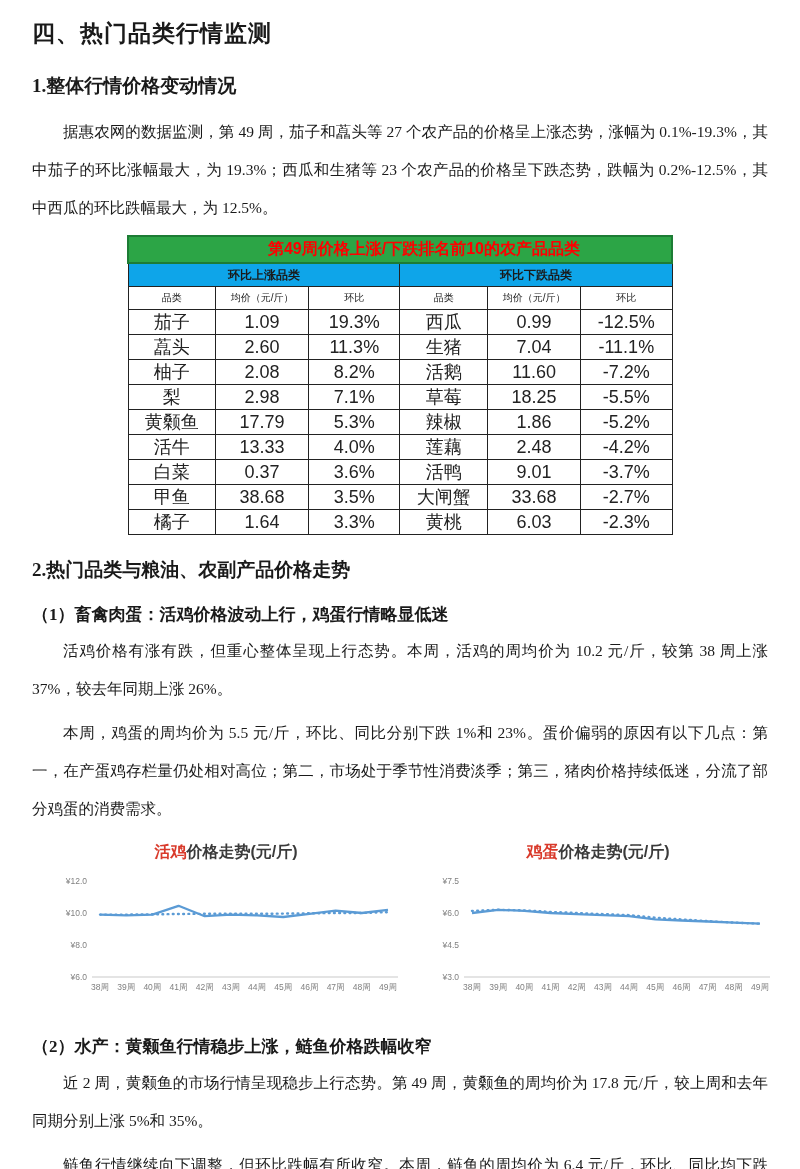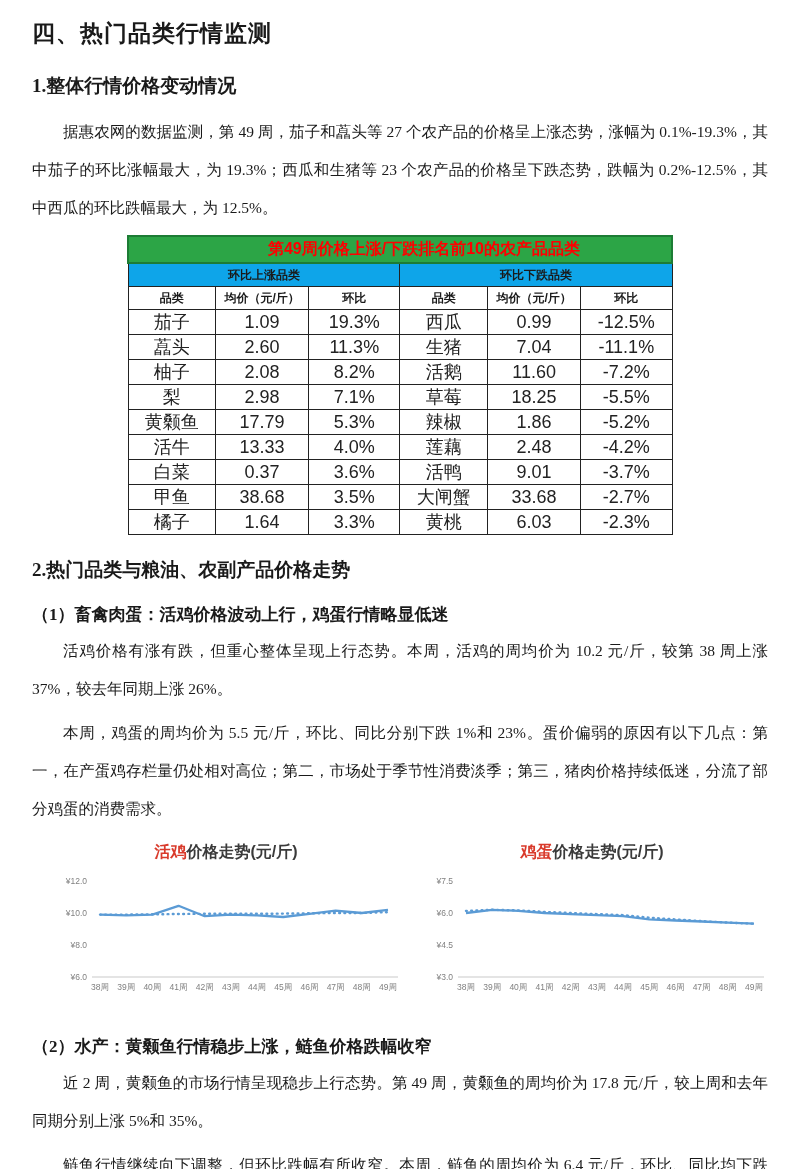--- a/index.html
+++ b/index.html
@@ -7,25 +7,25 @@
   .page{padding:14px 32px 0 32px;}
   h1{font-size:23px;margin:4px 0 24px 0;font-weight:bold;letter-spacing:1px;}
   h2{font-size:19px;margin:22px 0 14px 0;font-weight:bold;}
   h3{font-size:17px;margin:20px 0 6px 0;font-weight:bold;}
   p.body{font-size:15.5px;line-height:38px;margin:6px 0 2px 0;text-align:justify;text-indent:2em;}
   
   table.rank{border-collapse:collapse;margin:8px auto 4px auto;width:546px;font-family:"Liberation Sans","DejaVu Sans",sans-serif;}
   table.rank th,table.rank td{border:1px solid #222;text-align:center;padding:0;}
   table.rank .ttl{background:var(--green,#2CA546);color:var(--tblred,#FF0000);font-size:16px;font-weight:bold;height:25px;border:2px solid #1d7c35;padding-left:48px;}
   table.rank .grp th{font-size:12px;font-weight:bold;height:22px;background:#0ea5e9;margin-left:33px;}
-  table.rank .cols th{font-size:12px;font-weight:bold;height:22px;background:#fff;}
+  table.rank .cols th{font-size:10px;font-weight:normal;height:22px;background:#fff;}
   table.rank td{font-size:18px;height:21px;color:#222;}
   table.rank col.c1{width:16.1%}table.rank col.c2{width:17.1%}table.rank col.c3{width:16.8%}
   
-  .charts{display:flex;gap:14px;margin:10px 0 0 18px;align-items:flex-end;}
+  .charts{display:flex;gap:20px;margin:10px 0 0 18px;align-items:flex-end;}
   .chart{width:352px;font-family:"Liberation Sans","DejaVu Sans",sans-serif;}
   .ctitle{text-align:center;font-size:16px;font-weight:bold;color:#3a3a3a;margin:4px 0 2px 0;}
   .ctitle .red{color:var(--titlered,#d93a2b);}
   svg.linechart{display:block;}
   .axis{stroke:#c9c9c9;stroke-width:1;}
   .ytick,.xtick{fill:#808080;font-size:8.5px;}
   polyline.solid{fill:none;stroke:var(--linecolor,#5B9BD5);stroke-width:2.3;stroke-linejoin:round;}
   polyline.dotted{fill:none;stroke:var(--linecolor,#5B9BD5);stroke-width:2.4;stroke-linecap:round;stroke-dasharray:0.8,4.4;}
 </style>
 </head>

